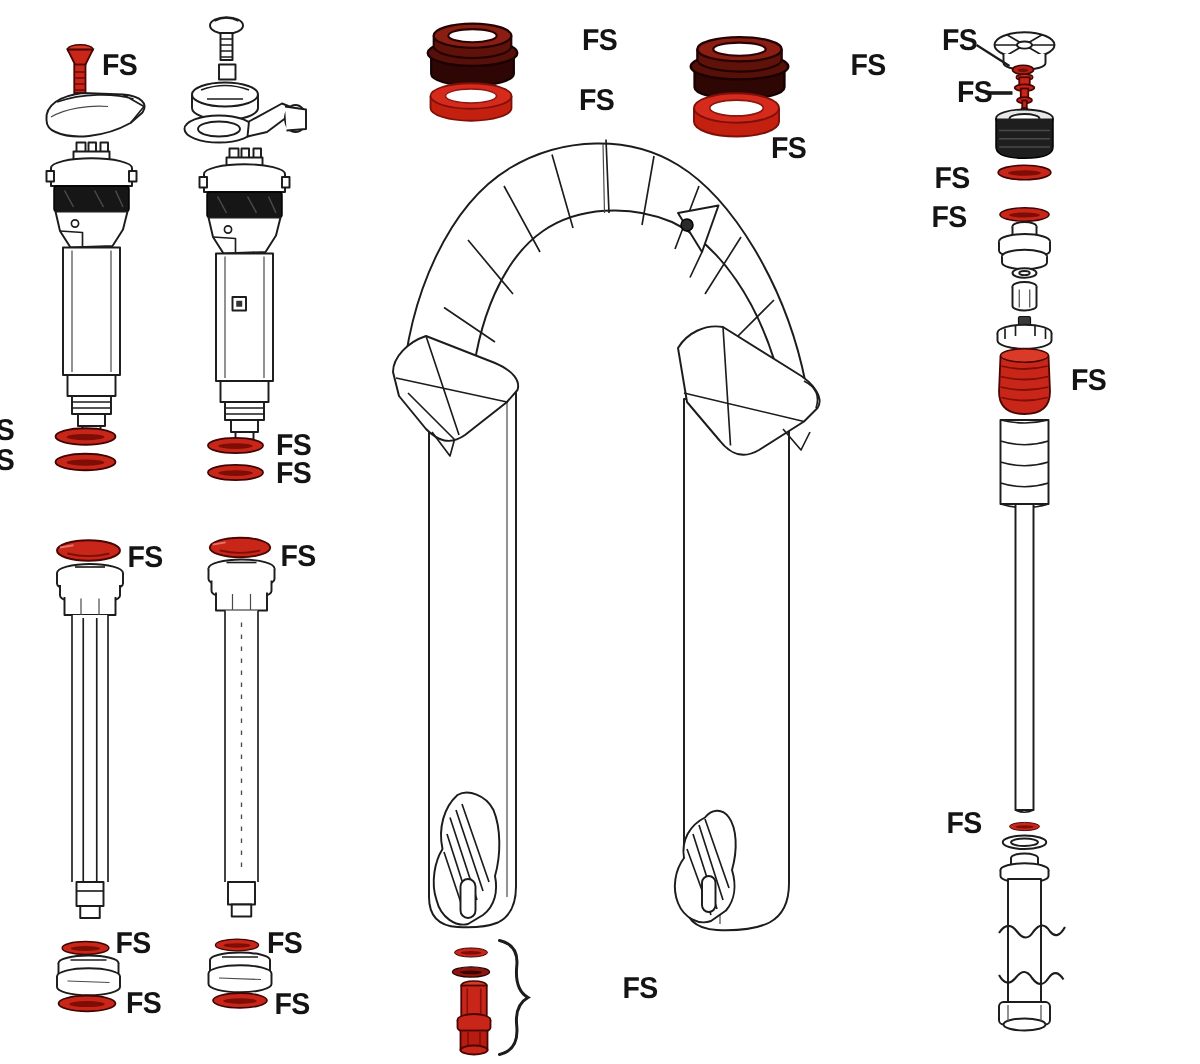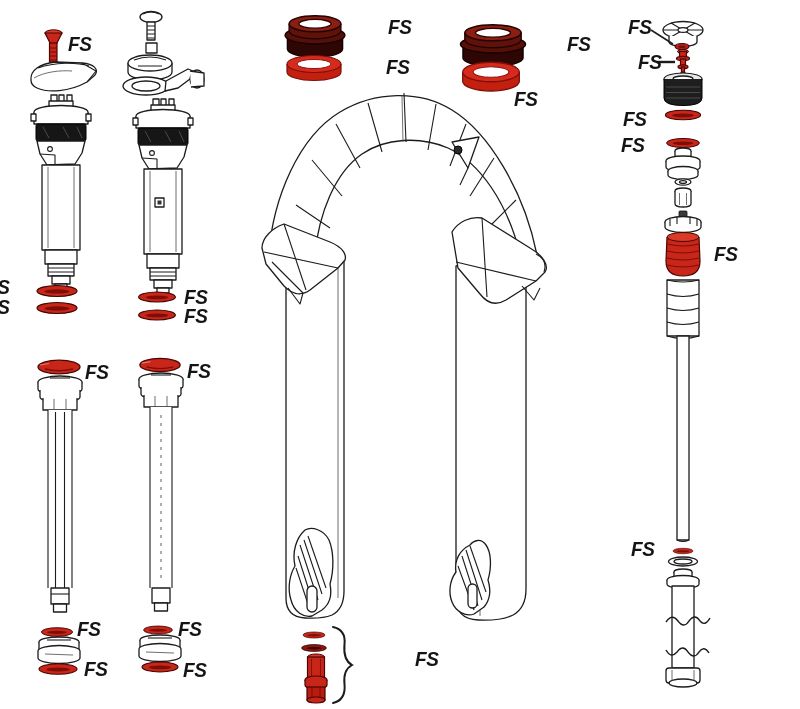--- a/index.html
+++ b/index.html
@@ -1,17 +1,17 @@
 <!DOCTYPE html>
 <html><head>
 <meta charset="utf-8">
 <style>
   html,body{margin:0;padding:0;background:#fff;}
   .canvas{position:relative;width:800px;height:709px;background:#fff;overflow:hidden;
-          font-family:"Liberation Sans",sans-serif;font-style:italic;}
+          font-family:"Liberation Sans",sans-serif;}
   .art{position:absolute;left:0;top:0;}
   .fs{position:absolute;font-size:20px;font-weight:600;color:#141414;
       letter-spacing:-0.5px;white-space:nowrap;transform:scaleX(.95);transform-origin:left top;}
   
   .ln{fill:#ffffff;stroke:#1c1c1c;stroke-width:1.3;stroke-linejoin:round;}
   .st{stroke:#1c1c1c;stroke-width:1.1;fill:none;stroke-linejoin:round;}
   .thin{stroke:#4a4a4a;stroke-width:0.8;fill:none;}
   .red{fill:#c9261a;stroke:#4a0503;stroke-width:1.2;}
   .redlite{fill:#d93b28;stroke:#4a0503;stroke-width:1;}
   .redrib{stroke:#7e0d06;stroke-width:1.2;fill:none;}

